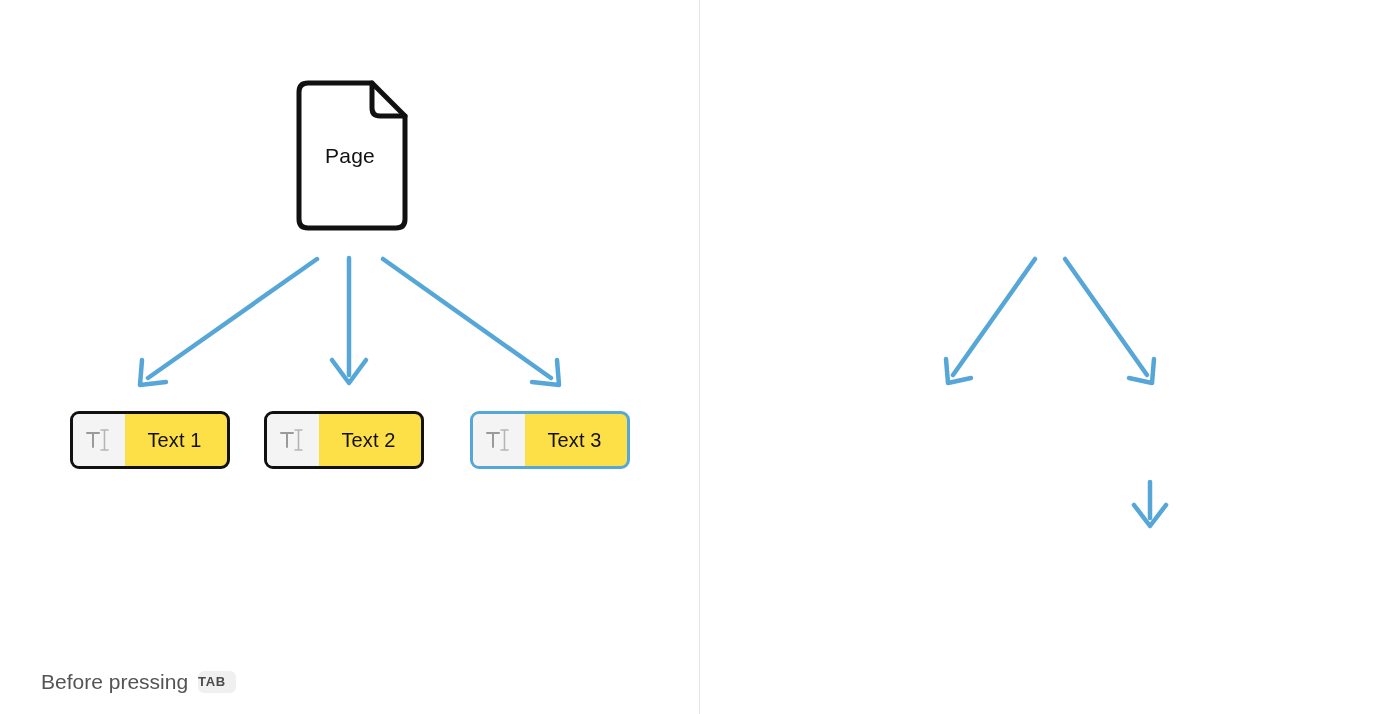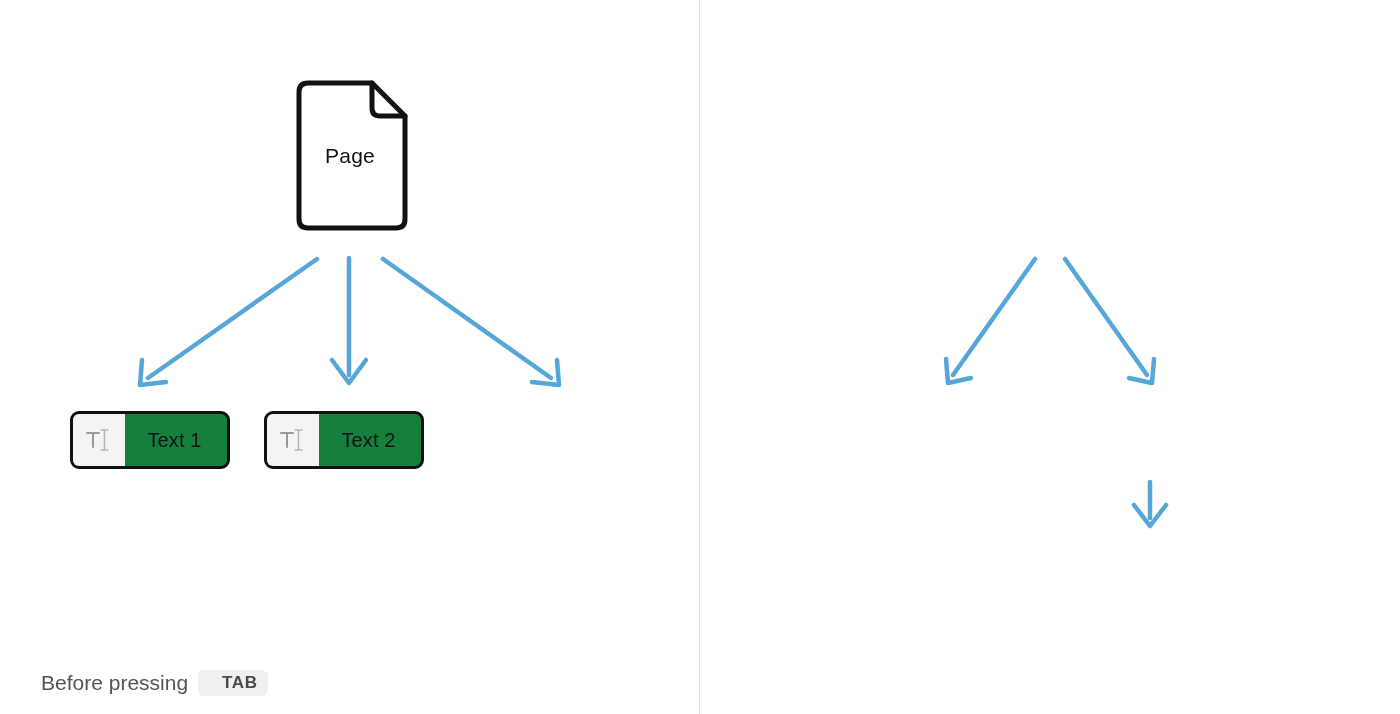--- a/index.html
+++ b/index.html
@@ -68,21 +68,21 @@
   }
 
   
   .text-node {
     position: absolute;
     width: 160px;
     height: 58px;
     box-sizing: border-box;
     border: 3px solid #111111;
     border-radius: 9px;
-    background: #15803d;
+    background: #fde047;
     display: flex;
     align-items: stretch;
     overflow: hidden;
   }
   .text-node.selected {
     border-color: #56a7d8;
   }
   .node-icon {
     width: 52px;
     flex: 0 0 52px;
@@ -110,22 +110,22 @@
     align-items: center;
     gap: 10px;
     font-size: 21px;
     color: #545454;
     white-space: nowrap;
   }
   .kbd {
     display: inline-block;
     background: #f0f0f0;
     border-radius: 6px;
-    padding: 4px 10px 5px 24px;
-    font-size: 17px;
+    padding: 4px 10px 5px 0;
+    font-size: 13px;
     font-weight: bold;
     color: #4a4a4a;
     letter-spacing: 0.6px;
     line-height: 1;
   }
 </style>
 </head>
 <body>
 
 <div class="canvas">
@@ -177,20 +177,33 @@
             <path d="M 3,6 L 15,6 M 9,6 L 9,20"></path>
           </g>
           <g fill="none" stroke="#b5b5b5" stroke-width="1.6" stroke-linecap="round">
             <path d="M 17,3 L 24,3 M 20.5,3 L 20.5,23 M 17,23 L 24,23"></path>
           </g>
         </svg>
       </span>
       <span class="node-label">Text 2</span>
     </div>
 
+    <div class="text-node selected" style="left:470px; top:411px;">
+      <span class="node-icon">
+        <svg width="30" height="26" viewBox="0 0 30 26">
+          <g fill="none" stroke="#9a9a9a" stroke-width="2" stroke-linecap="round">
+            <path d="M 3,6 L 15,6 M 9,6 L 9,20"></path>
+          </g>
+          <g fill="none" stroke="#b5b5b5" stroke-width="1.6" stroke-linecap="round">
+            <path d="M 17,3 L 24,3 M 20.5,3 L 20.5,23 M 17,23 L 24,23"></path>
+          </g>
+        </svg>
+      </span>
+      <span class="node-label">Text 3</span>
+    </div>
 
     <div class="caption" style="left:41px; top:642px;margin-top:28px;">
       <span>Before pressing</span>
       <span class="kbd">TAB</span>
     </div>
   </div>
 
   <div class="panel panel-right">
 
     <svg class="arrows" viewBox="0 0 700 714" width="700" height="714">

